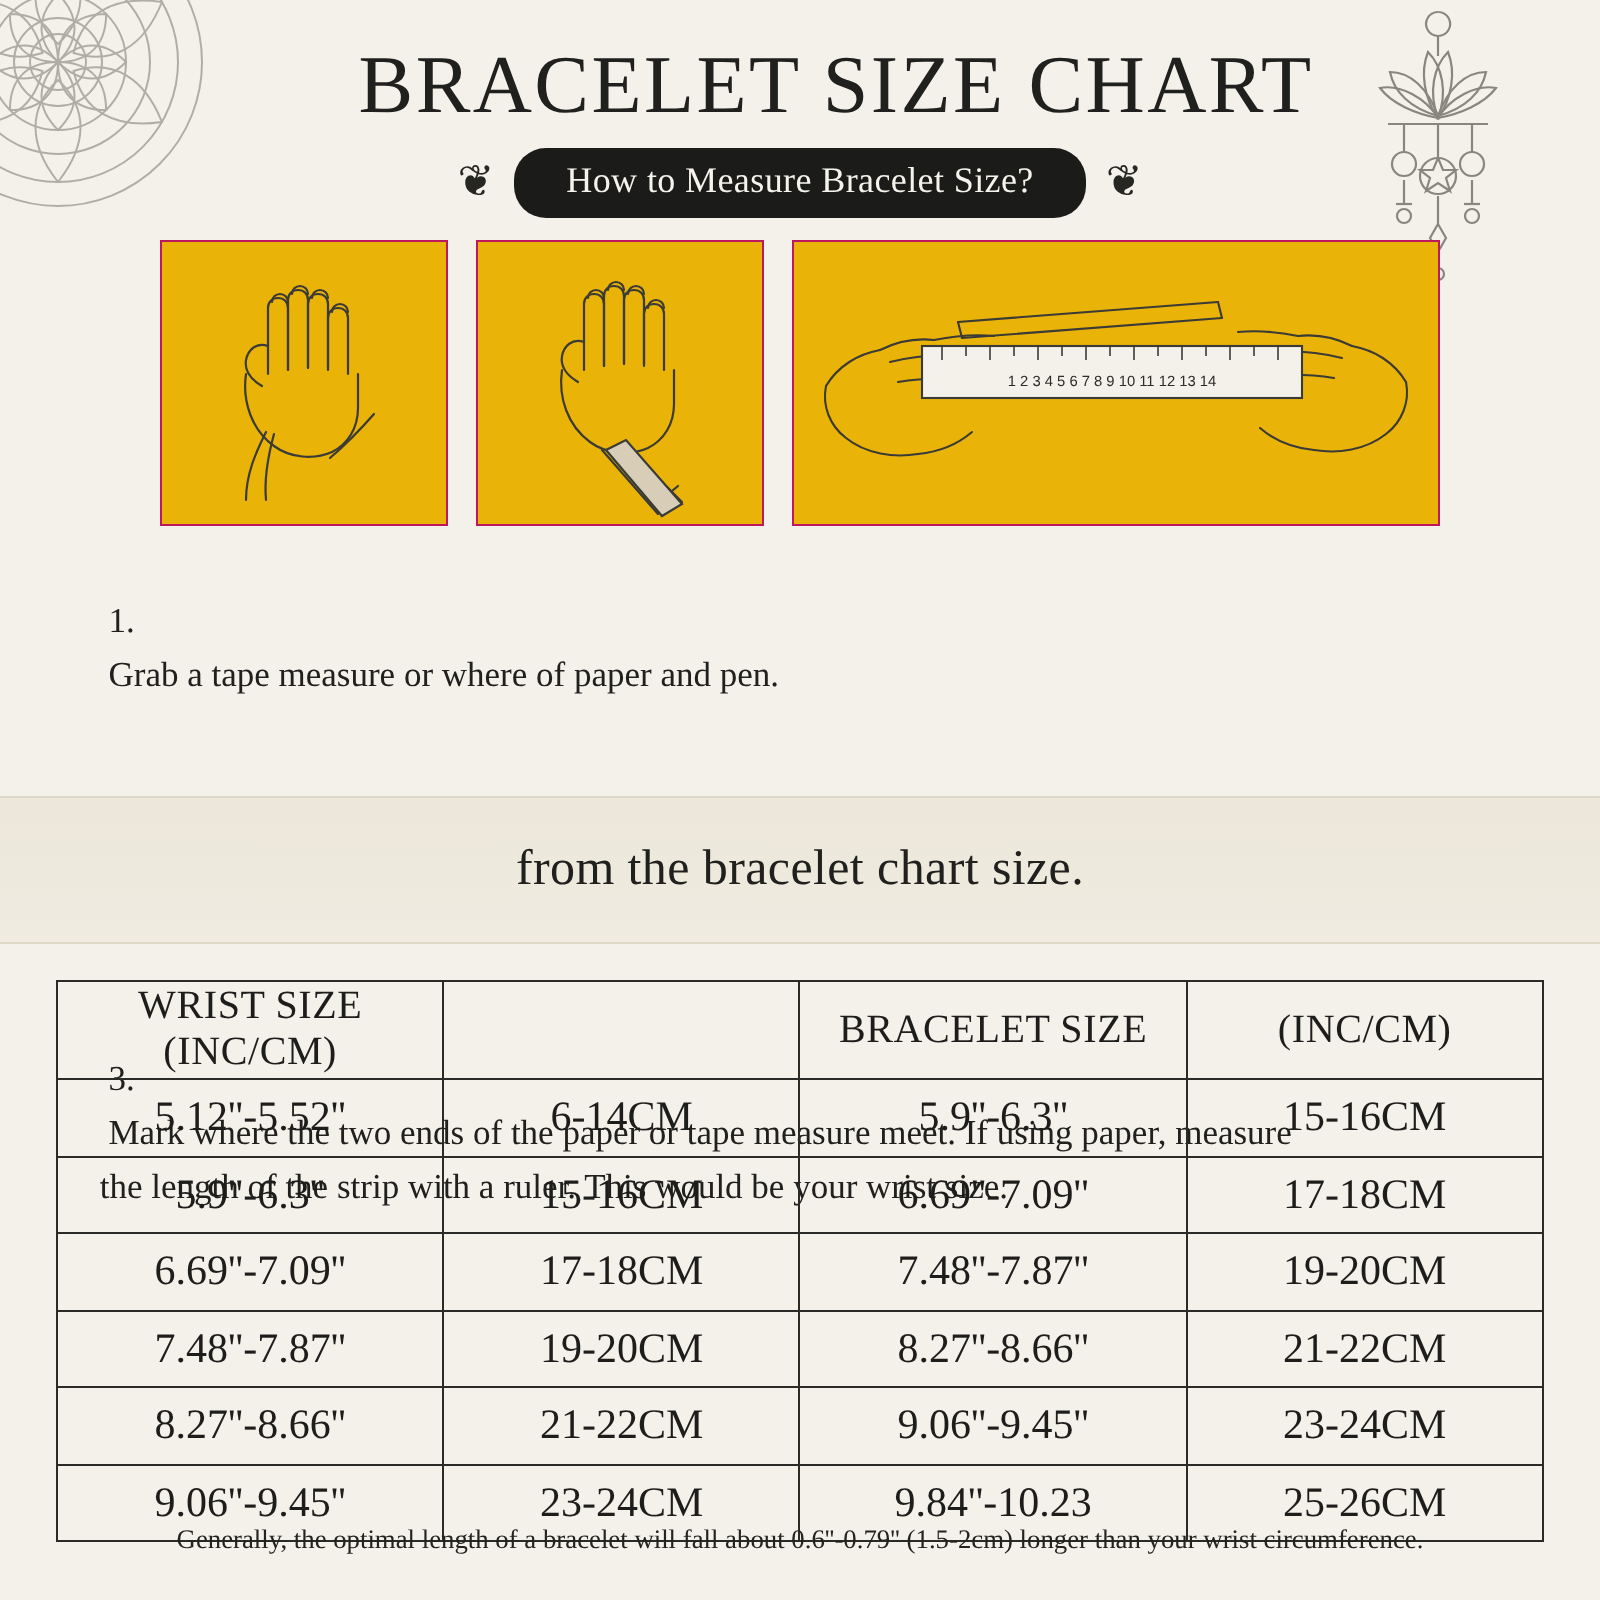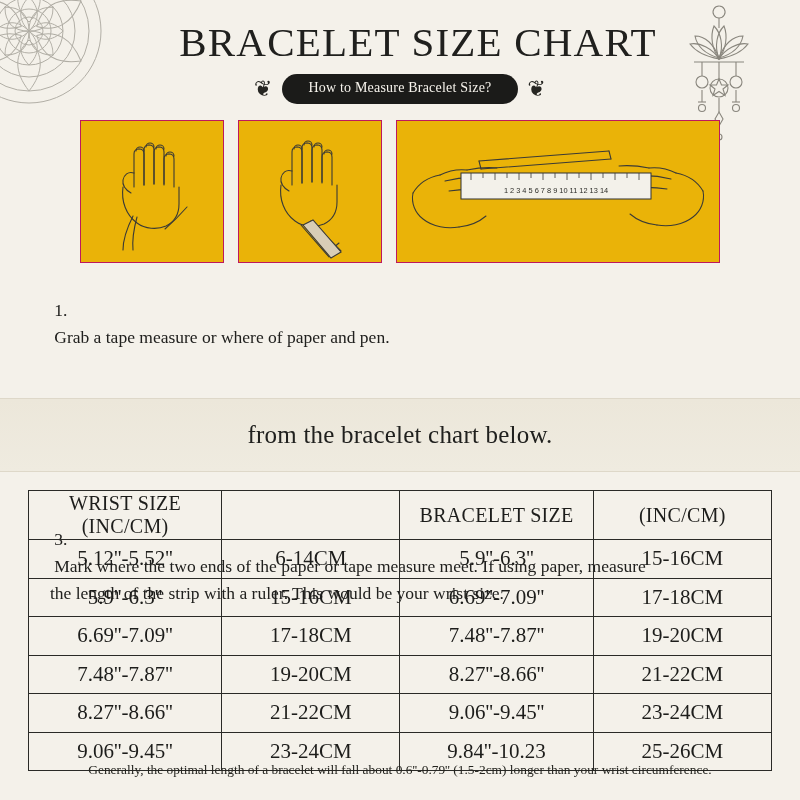--- a/index.html
+++ b/index.html
@@ -66,21 +66,21 @@
     display: flex;
     align-items: center;
     justify-content: center;
     gap: 10px;
   }
   .pill {
     background: #1b1b19;
     color: #f6f3ec;
     border-radius: 16px;
     padding: 6px 26px 8px 26px;
-    font-size: 14px;
+    font-size: 18px;
     font-family: "Liberation Serif", serif;
     letter-spacing: 0.2px;
     white-space: nowrap;
   }
   .flourish {
     font-size: 22px;
     color: #262622;
     font-family: "DejaVu Sans", sans-serif;
     line-height: 1;
   }
@@ -377,21 +377,21 @@
       <span>Wrap it around the wrist you ’ll wear your bracelet on. Mark the place where it joins.</span>
     </div>
     <div class="step">
       <span class="num">3.</span>
       <span>Mark where the two ends of the paper or tape measure meet. If using paper, measure
      the length of the strip with a ruler. This would be your wrist size.</span>
     </div>
   </div>
 
   <div class="banner">
-    <div class="l2">from the bracelet chart below.</div>
+    <div class="l2">from the bracelet chart size.</div>
   </div>
 
   <table class="size-table">
     <thead>
       <tr>
         <th class="col-a">WRIST SIZE (INC/CM)</th>
         <th class="col-b"></th>
         <th class="col-c">BRACELET SIZE</th>
         <th class="col-d">(INC/CM)</th>
       </tr>

